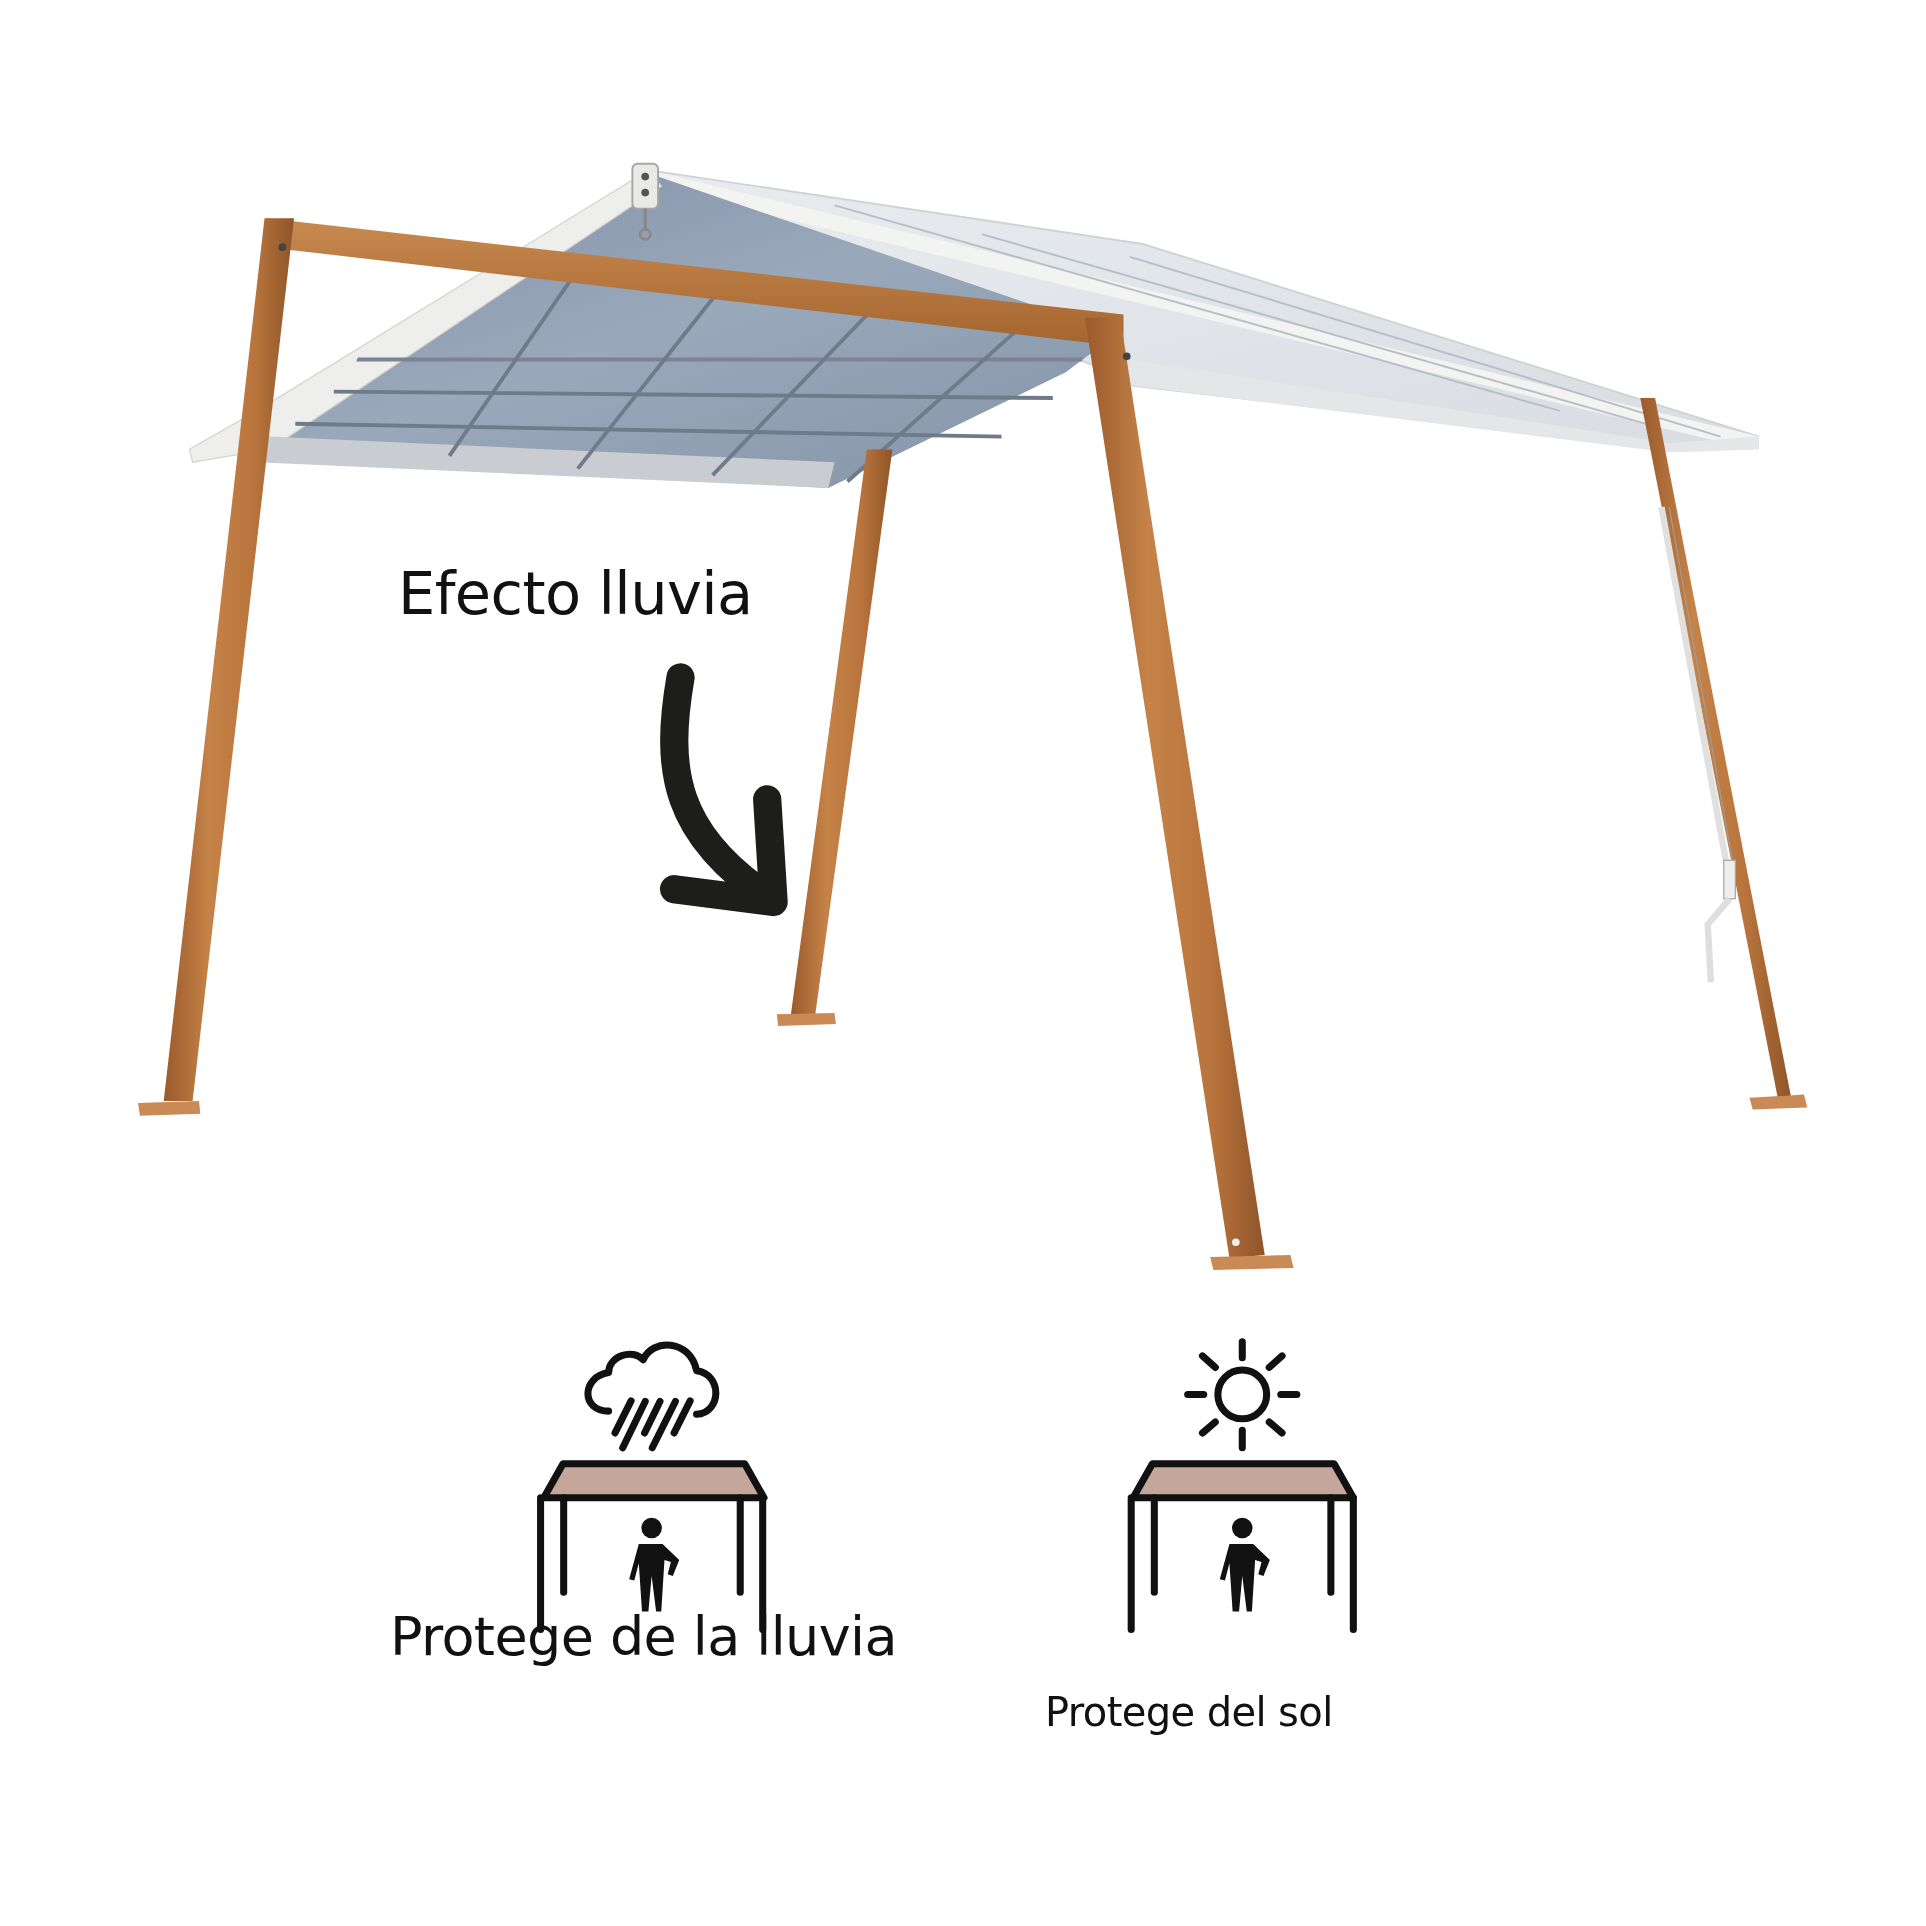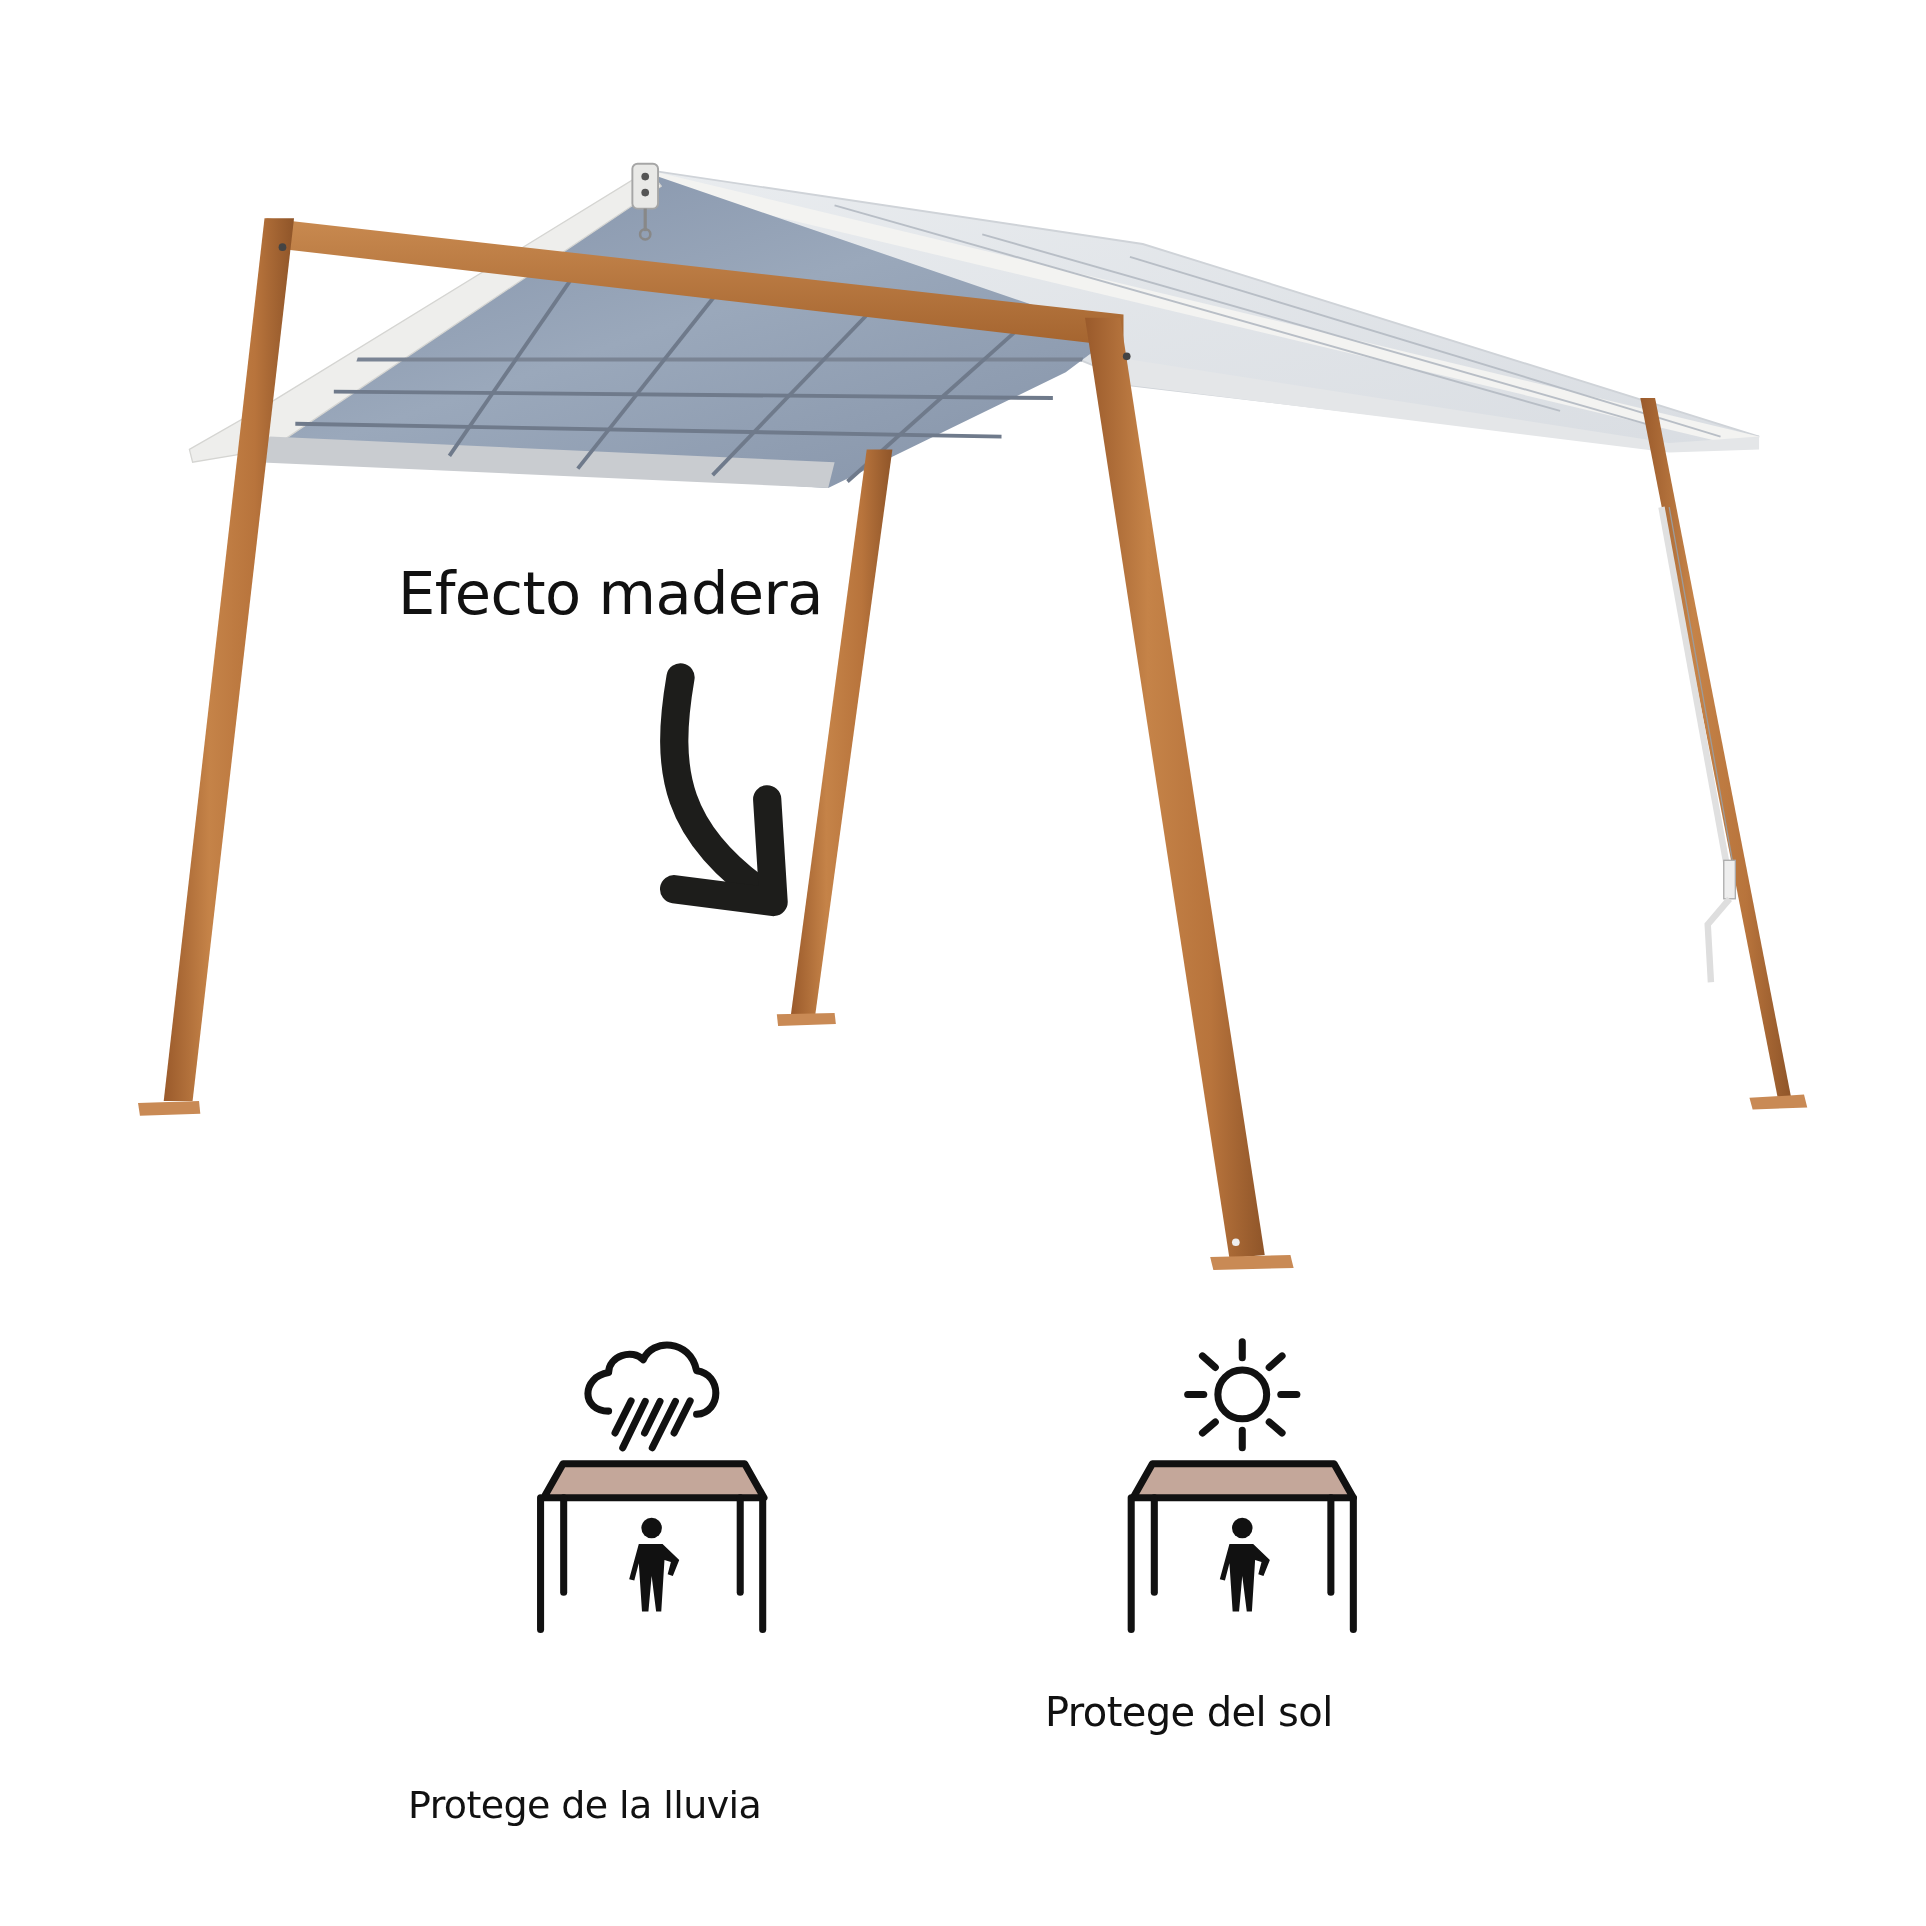--- a/index.html
+++ b/index.html
@@ -1,19 +1,19 @@
 <!DOCTYPE html>
 <html style="font-size:10.3px"><head>
 <meta charset="utf-8">
 <style>
   html,body{margin:0;padding:0;background:#ffffff;}
   body{width:1926px;height:1926px;position:relative;overflow:hidden;font-family:"Liberation Sans","DejaVu Sans",sans-serif;}
   .label{position:absolute;color:#111;white-space:nowrap;font-family:"DejaVu Sans","Liberation Sans",sans-serif;font-weight:400;letter-spacing:-0.6px;}
   #title-label{left:398px;top:559px;font-size:59px;}
-  #rain-caption{left:390px;top:1783px;font-size:38px;margin-left:18px;}
+  #rain-caption{left:390px;top:1605px;font-size:54px;}
   #sun-caption{left:1045px;top:1689px;font-size:40px;}
   svg{position:absolute;left:0;top:0;}
 </style>
 </head>
 <body>
 
 <svg width="1926" height="1926" viewBox="0 0 3000 3000">
   <defs>
     <linearGradient id="wood" x1="0" y1="0" x2="1" y2="0">
       <stop offset="0" stop-color="#9a5a2b"></stop>
@@ -135,16 +135,16 @@
       <line x1="1798" y1="2333" x2="1798" y2="2480"></line>
       <line x1="2073" y1="2333" x2="2073" y2="2480"></line>
     </g>
     <g fill="#111">
       <circle cx="1935" cy="2380" r="16"></circle>
       <path d="M1915,2405 L1952,2405 L1978,2430 L1968,2455 L1960,2452 L1965,2433 L1955,2430 L1950,2510 L1942,2510 L1935,2455 L1930,2510 L1920,2510 L1915,2435 L1908,2462 L1900,2460 Z"></path>
     </g>
   </g>
 </svg>
 
-<div id="title-label" class="label">Efecto madera</div>
+<div id="title-label" class="label">Efecto lluvia</div>
 <div id="rain-caption" class="label">Protege de la lluvia</div>
 <div id="sun-caption" class="label">Protege del sol</div>
 
 
 </body></html>

